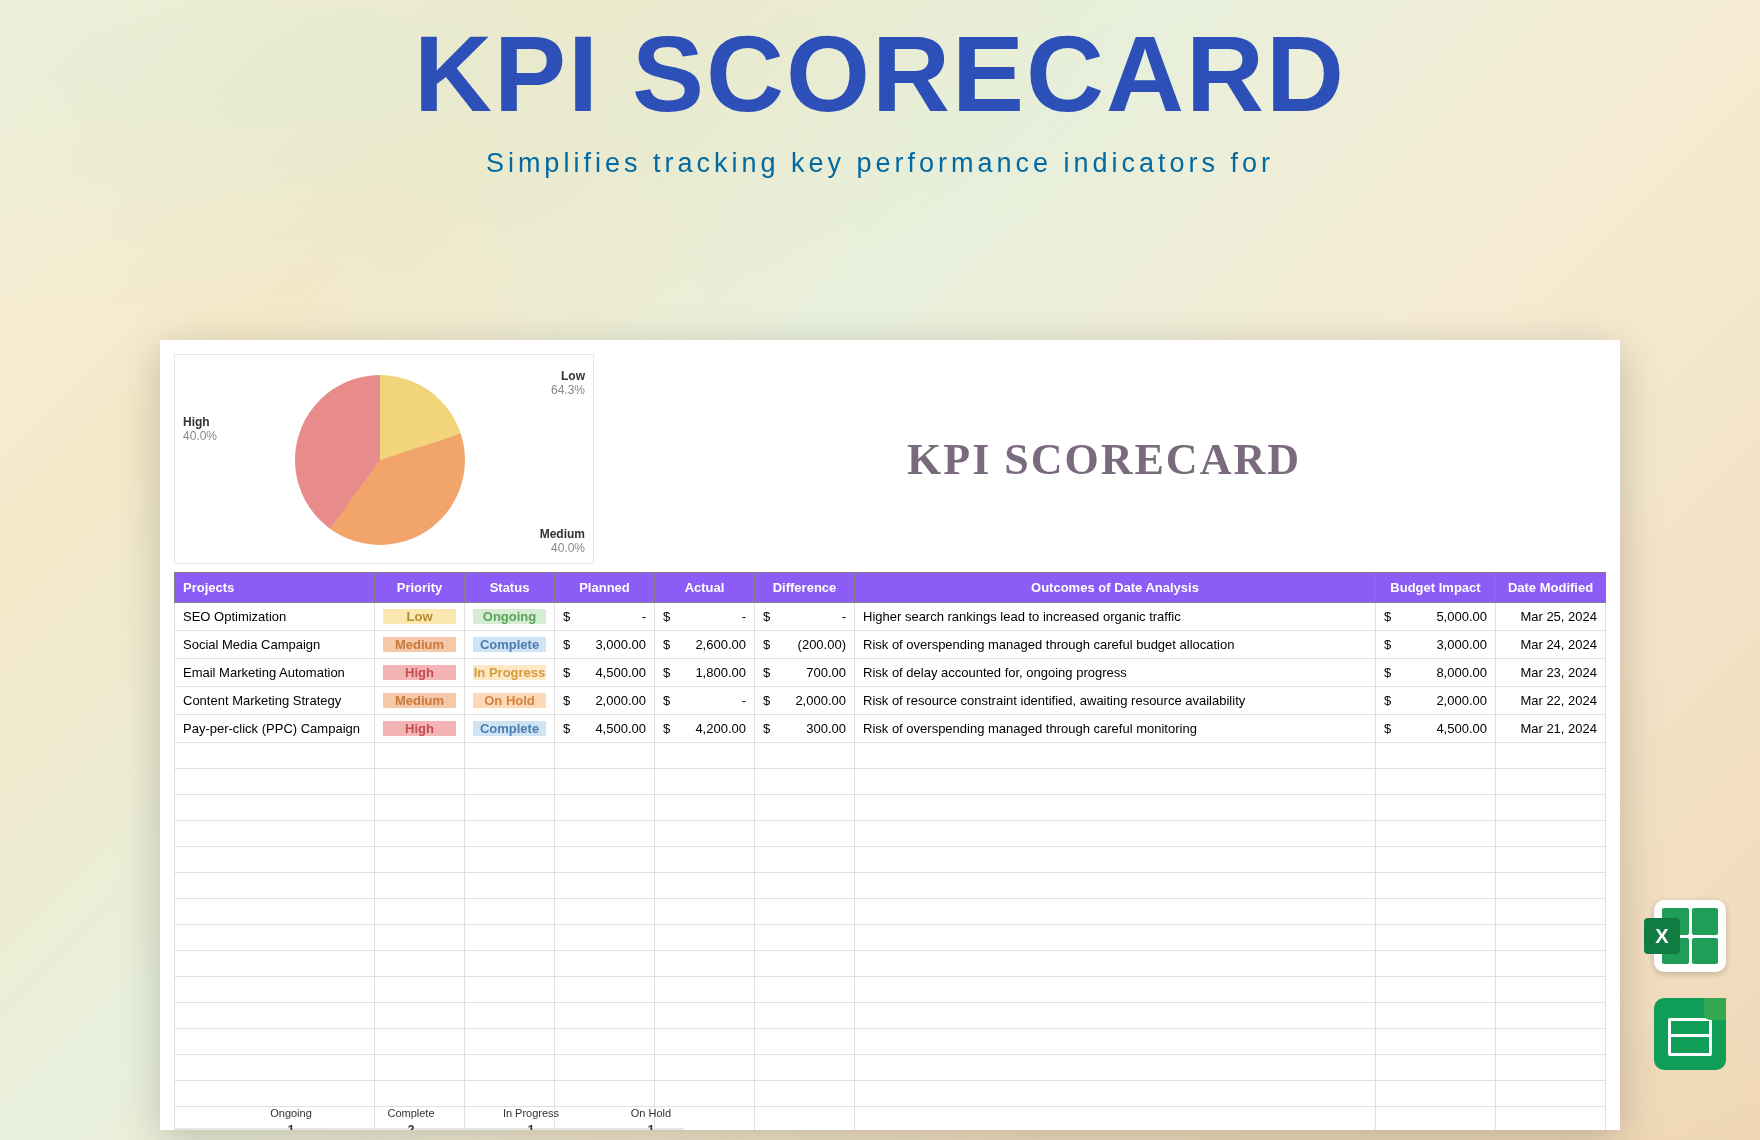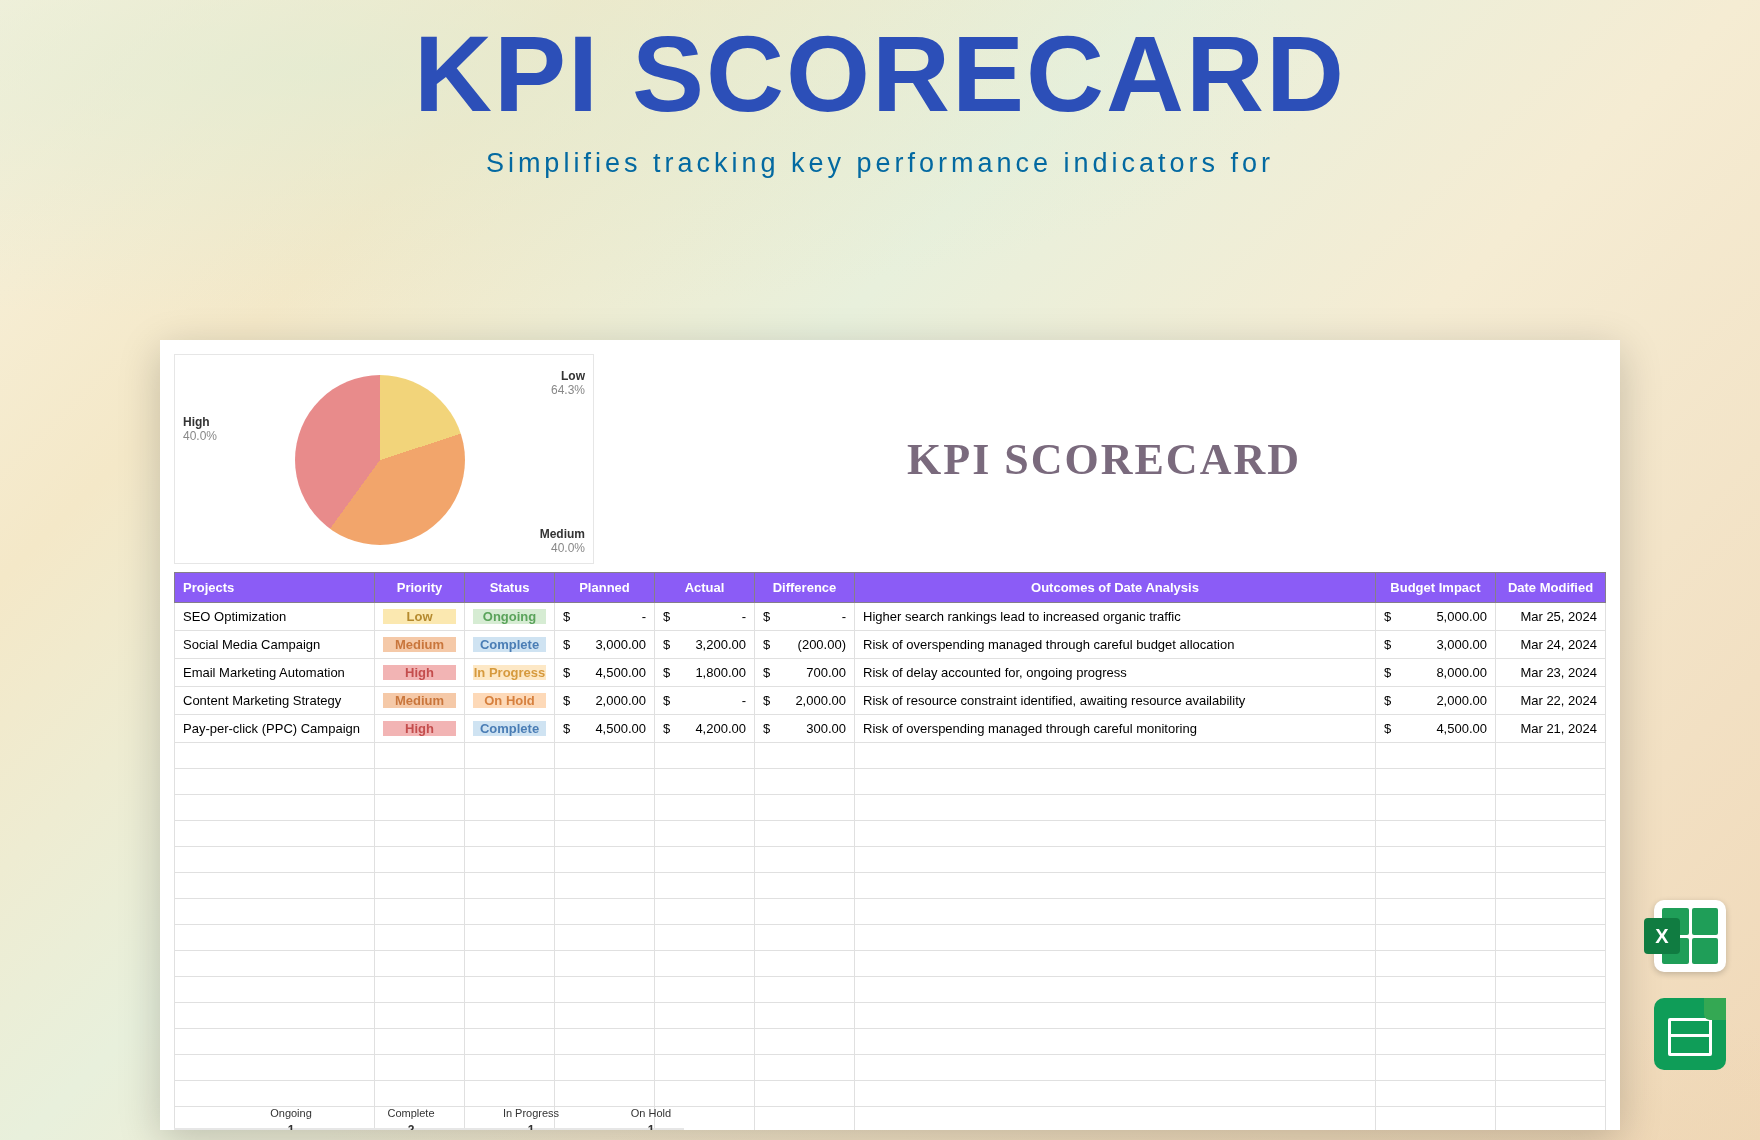--- a/index.html
+++ b/index.html
@@ -164,21 +164,21 @@
           </td>
           <td>
             <span class="chip complete">Complete</span>
           </td>
           <td class="money">
             <span class="cur">$</span>
             <span class="amt">3,000.00</span>
           </td>
           <td class="money">
             <span class="cur">$</span>
-            <span class="amt">3,200.00</span>
+            <span class="amt">2,600.00</span>
           </td>
           <td class="money">
             <span class="cur">$</span>
             <span class="amt">(200.00)</span>
           </td>
           <td>Risk of overspending managed through careful budget allocation</td>
           <td class="money">
             <span class="cur">$</span>
             <span class="amt">3,000.00</span>
           </td>

